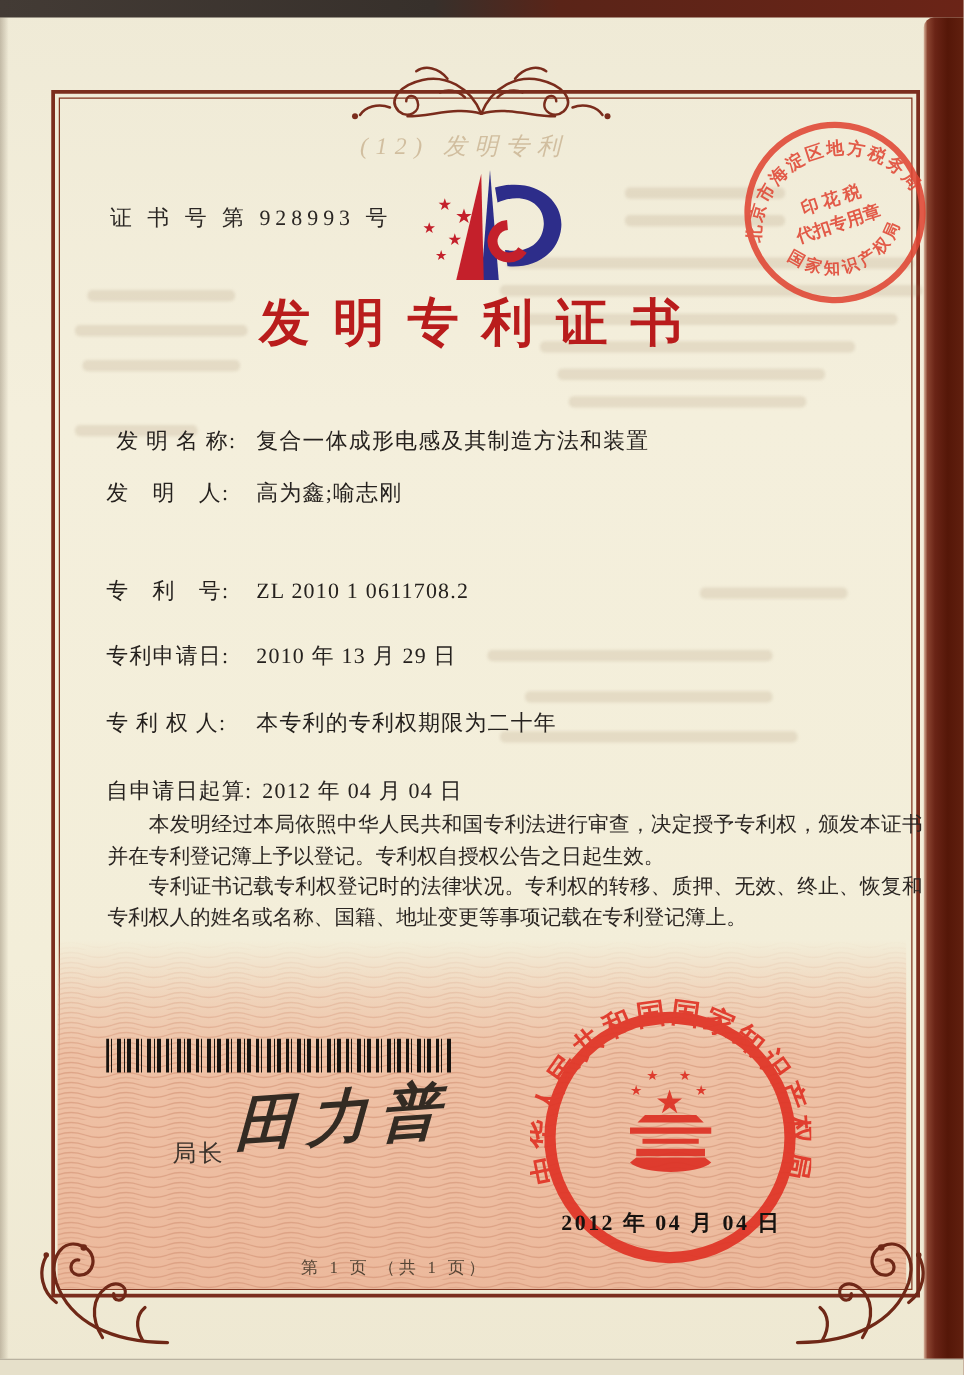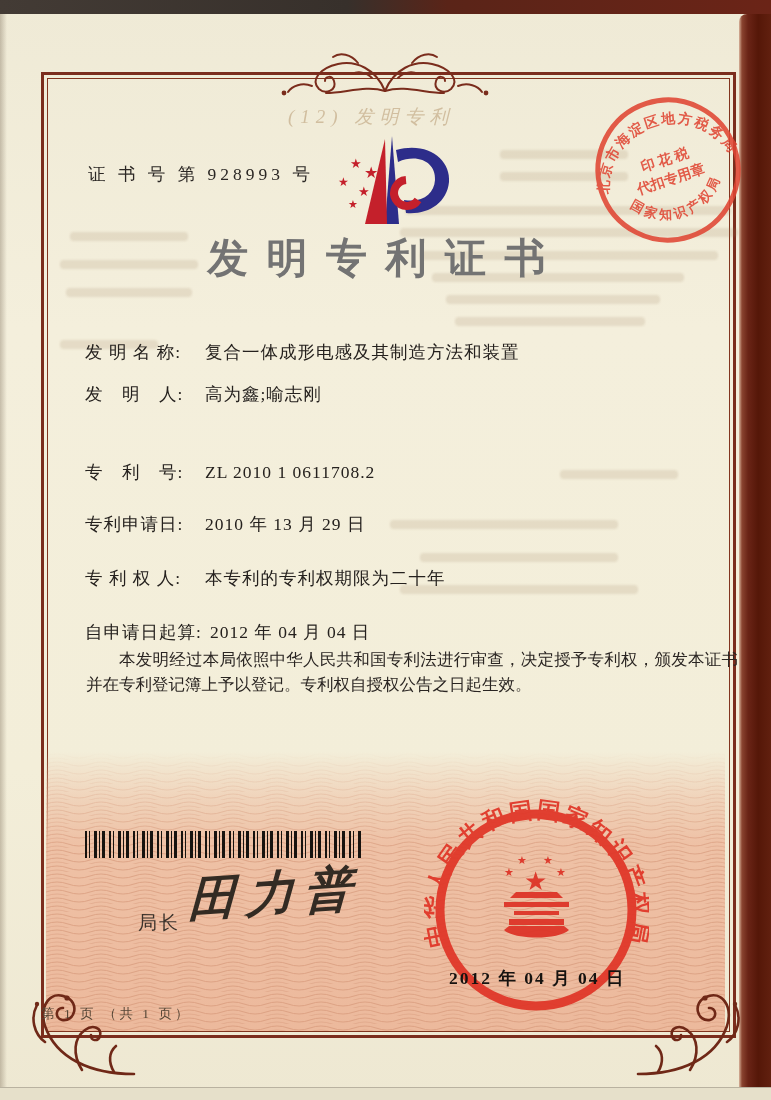--- a/index.html
+++ b/index.html
@@ -23,37 +23,37 @@
   .frame-inner{position:absolute;left:3px;top:3px;right:3px;bottom:3px;border:1px solid #82351f;}
   
   .pink-grad{left:46px;top:752px;width:679px;height:279px;
     background:linear-gradient(180deg,rgba(238,191,163,0) 0,rgba(238,191,163,.55) 45px,rgba(238,191,163,.95) 90px,#eebfa3 140px,#ecb99c 100%);}
   .wave-svg{left:46px;top:752px;
     -webkit-mask-image:linear-gradient(180deg,transparent 0,rgba(0,0,0,.5) 50px,#000 100px);
     mask-image:linear-gradient(180deg,transparent 0,rgba(0,0,0,.5) 50px,#000 100px);}
   
   .cert-no{left:88px;top:118px;font-size:17.5px;letter-spacing:4px;color:#2b2724;margin-top:44px;}
   .title{left:41px;top:231px;width:689px;text-align:center;font-size:41px;font-weight:bold;
-    letter-spacing:.45em;margin-right:-.45em;color:#737373;}
+    letter-spacing:.45em;margin-right:-.45em;color:#b91c1c;}
   .field-row{left:85px;font-size:17.5px;letter-spacing:1px;color:#25211e;white-space:nowrap;}
   .flabel{display:inline-block;min-width:112px;}
   .fvalue{margin-left:8px;}
   .bodytext{left:62px;top:648px;width:652px;font-size:16.5px;line-height:24.5px;color:#2a2522;text-align:justify;margin-left:24px;}
   .bodytext p{margin:0;text-indent:2em;}
   .barcode{left:85px;top:831px;width:278px;height:27px;
     background:repeating-linear-gradient(90deg,
       #17130f 0 2px,transparent 2px 4px,#17130f 4px 5px,transparent 5px 9px,
       #17130f 9px 12px,transparent 12px 14px,#17130f 14px 15px,transparent 15px 17px,
       #17130f 17px 20px,transparent 20px 24px);}
   .sig-title{left:138px;top:910px;font-size:19px;color:#3a322b;letter-spacing:2px;}
   .signature{left:188px;top:862px;font-size:48px;font-weight:bold;font-style:italic;color:#332b23;
     transform:rotate(-4deg) skewX(-6deg);letter-spacing:10px;}
   .seal-svg{left:424px;top:798px;opacity:.92;}
   .seal-date{left:449px;top:966px;font-size:17.5px;font-weight:bold;color:#161310;letter-spacing:2px;}
-  .footer-page{left:41px;top:1005px;width:550px;font-size:13.5px;color:#564636;letter-spacing:3px;}
+  .footer-page{left:41px;top:1005px;width:550px;text-align:center;font-size:13.5px;color:#564636;letter-spacing:3px;}
   .tax-stamp{left:588px;top:90px;transform:rotate(-18deg);opacity:.88;}
   .bleed-head{left:288px;top:104px;font-size:19px;letter-spacing:6px;color:rgba(170,136,90,.45);filter:blur(.6px);font-style:italic;}
   .smudge{height:9px;border-radius:4px;background:rgba(156,126,86,.17);filter:blur(1.1px);}
   .ornament{color:#7a2c1c;}
 </style>
 </head>
 <body>
 
 <div class="abs top-strip"></div>
 <div class="abs right-band"></div>
@@ -137,41 +137,42 @@
     <text x="28" y="34" font-size="13">★</text>
     <text x="42" y="44" font-size="16">★</text>
     <text x="16" y="52" font-size="12">★</text>
     <text x="36" y="62" font-size="13">★</text>
     <text x="26" y="74" font-size="11">★</text>
   </g>
 </svg>
 
 <div class="abs title">发明专利证书</div>
 
-<div class="abs field-row" style="top:340px;">
+<div class="abs field-row" style="top:340px;text-align:center;">
   <span class="flabel">发 明 名 称:</span><span class="fvalue">复合一体成形电感及其制造方法和装置</span>
 </div>
 <div class="abs field-row" style="top:382px;">
   <span class="flabel">发　明　人:</span><span class="fvalue">高为鑫;喻志刚</span>
 </div>
 <div class="abs field-row" style="top:460px;">
   <span class="flabel">专　利　号:</span><span class="fvalue">ZL 2010 1 0611708.2</span>
 </div>
 <div class="abs field-row" style="top:512px;">
   <span class="flabel">专利申请日:</span><span class="fvalue">2010 年 13 月 29 日</span>
 </div>
 <div class="abs field-row" style="top:566px;">
   <span class="flabel">专 利 权 人:</span><span class="fvalue">本专利的专利权期限为二十年</span>
 </div>
 <div class="abs field-row" style="top:620px;">
   <span class="flabel">自申请日起算:</span><span class="fvalue">2012 年 04 月 04 日</span>
 </div>
 
 <div class="abs bodytext">
   <p>本发明经过本局依照中华人民共和国专利法进行审查，决定授予专利权，颁发本证书并在专利登记簿上予以登记。专利权自授权公告之日起生效。</p>
+  <p>专利证书记载专利权登记时的法律状况。专利权的转移、质押、无效、终止、恢复和专利权人的姓名或名称、国籍、地址变更等事项记载在专利登记簿上。</p>
 </div>
 
 <div class="abs barcode"></div>
 
 <div class="abs sig-title">局长</div>
 <div class="abs signature">田力普</div>
 
 <svg class="abs seal-svg" width="225" height="225" viewBox="0 0 225 225">
   <circle cx="112" cy="112" r="96" fill="none" stroke="#e03426" stroke-width="9"></circle>
   <defs>

